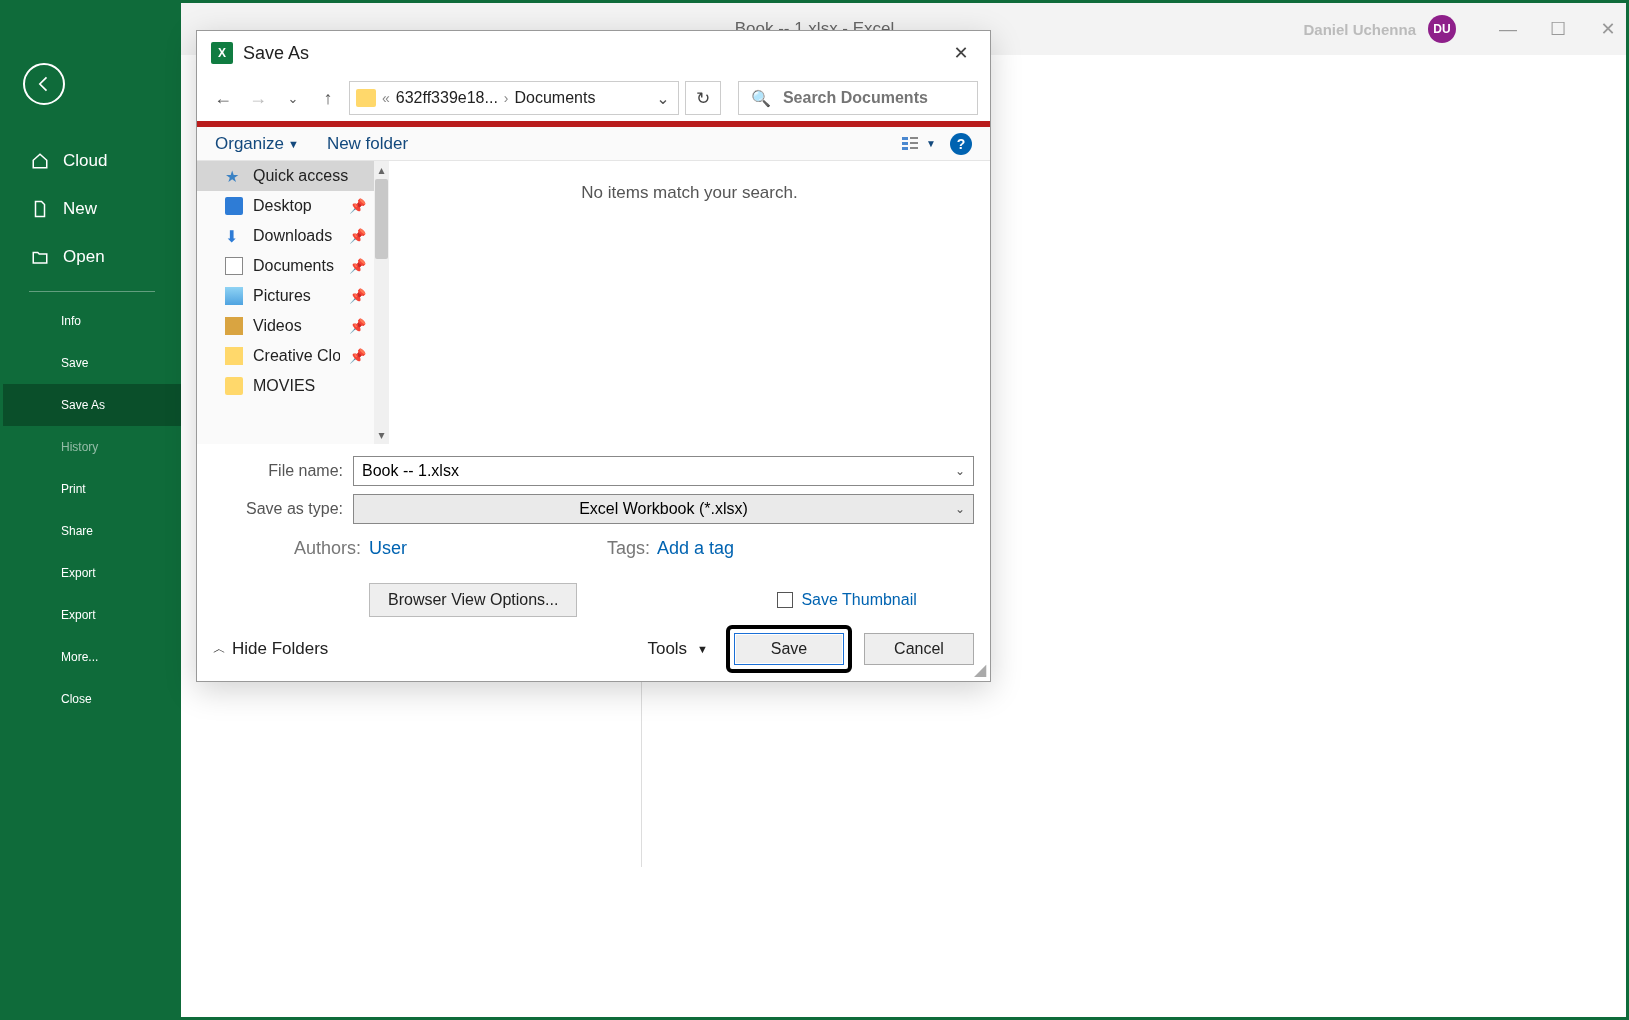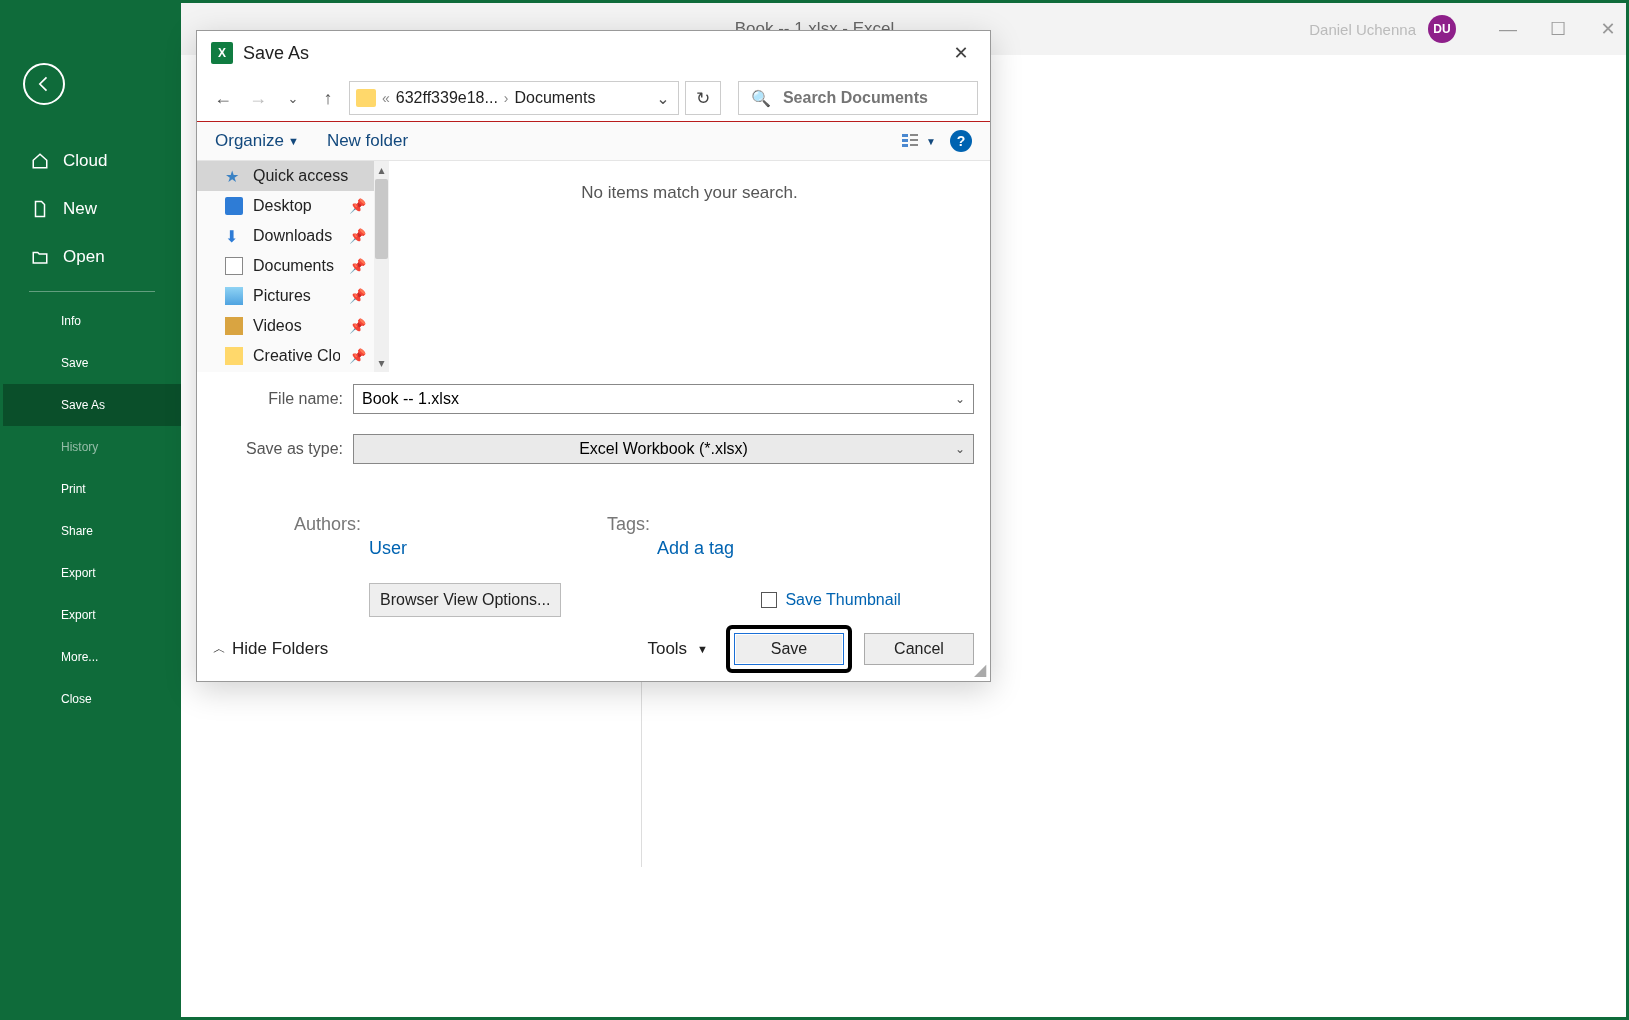--- a/index.html
+++ b/index.html
@@ -4,21 +4,21 @@
 <style>
 * { margin: 0; padding: 0; box-sizing: border-box; font-family: "Segoe UI", Arial, sans-serif; }
 body { width: 1629px; height: 1020px; overflow: hidden; background: #fff; position: relative; }
 
 .outer-border { position: absolute; inset: 0; border: 3px solid #0f6b3a; }
 
 
 .titlebar { position: absolute; left: 3px; right: 3px; top: 3px; height: 52px; background: #f3f3f3; display: flex; align-items: center; padding: 0 8px; }
 .title-center { position: absolute; left: 50%; transform: translateX(-50%); font-size: 17px; color: #666; }
 .title-right { margin-left: auto; display: flex; align-items: center; gap: 12px; }
-.user-name { color: #bbb; font-size: 15px; }
+.user-name { color: #bbb; font-size: 15px; font-weight: bold; }
 .avatar { width: 28px; height: 28px; border-radius: 50%; background: #8e1f8a; color: #fff; font-size: 12px; display: flex; align-items: center; justify-content: center; font-weight: 600; }
 .win-btns { display: flex; gap: 30px; margin-left: 30px; }
 .win-btn { width: 20px; height: 20px; display:flex; align-items:center; justify-content:center; color:#999; font-size:18px; }
 
 
 .sidebar { position:absolute; left:3px; top:3px; bottom:3px; width:178px; background:#0f6b3a; color:#fff; padding-top:60px; }
 .back-circle { width:42px; height:42px; border:2px solid #fff; border-radius:50%; margin-left:20px; display:flex; align-items:center; justify-content:center; cursor:pointer; }
 .back-circle svg { width:20px; height:20px; }
 .menu { margin-top:32px; display:flex; flex-direction:column; }
 .menu-item { display:flex; align-items:center; gap:14px; padding:14px 28px; font-size:17px; cursor:pointer; }
@@ -40,52 +40,52 @@
 .dlg-nav { height:46px; display:flex; align-items:center; padding:0 12px; gap:7px; }
 .nav-icon-btn { width:28px; height:32px; display:flex; align-items:center; justify-content:center; color:#555; cursor:pointer; font-size:18px;}
 .nav-icon-btn.disabled{color:#bbb;}
 .addr-bar { flex:0 0 330px; height:34px; border:1px solid #ccc; display:flex; align-items:center; padding:0 6px; gap:6px; font-size:16px; color:#222;}
 .addr-folder-icon{width:20px;height:18px;background:#ffd86b;border-radius:2px;}
 .addr-chev{color:#888;font-size:14px;}
 .addr-drop{width:18px;text-align:center;color:#555;}
 .refresh-btn{ width:36px; height:34px; border:1px solid #ccc; display:flex; align-items:center; justify-content:center; font-size:17px; color:#444; cursor:pointer; margin-left:-1px;}
 .search-box{ flex:1; height:34px; border:1px solid #ccc; display:flex; align-items:center; padding:0 12px; gap:12px; margin-left:10px;}
 .search-box input{ border:none; outline:none; font-size:16px; width:100%; color:#4d7c0f;font-weight:bold;}
-.toolbar-row{ height:40px; background:#fafafa; border-top:1px solid #b91c1c; border-bottom:1px solid #e5e5e5; display:flex; align-items:center; padding:0 18px;}
+.toolbar-row{ height:40px; background:#fafafa; border-top:6px solid #b91c1c; border-bottom:1px solid #e5e5e5; display:flex; align-items:center; padding:0 18px;}
 .tb-link{ color:#13497d; font-size:17px; cursor:pointer; display:flex; align-items:center; gap:4px;}
 .tb-spacer{flex:1;}
 .tb-iconbtn{width:28px;height:28px;display:flex;align-items:center;justify-content:center;cursor:pointer;}
 .help-circle{width:22px;height:22px;border-radius:50%;background:#0063b1;color:#fff;font-size:14px;display:flex;align-items:center;justify-content:center;font-weight:bold;}
 
 .browser-body{ flex:1; display:flex; min-height:0;}
 .nav-tree{ width:192px; background:#fafafa; position:relative; overflow:hidden;}
 .tree-scroll{width:15px; position:absolute; right:0; top:0; bottom:0; background:#f0f0f0;}
 .tree-thumb{position:absolute; right:1px; top:18px; width:13px; height:80px; background:#c8c8c8; border-radius:2px;}
 .tree-arrow{position:absolute;left:0;right:0;height:18px;display:flex;align-items:center;justify-content:center;color:#666;font-size:12px;}
 .tree-arrow.up{top:0;} .tree-arrow.down{bottom:0;}
 .tree-item{height:30px;display:flex;align-items:center;padding-left:28px;gap:10px;font-size:16px;color:#222;cursor:pointer;}
 .tree-item.sel{background:#d5d5d5;}
 .tree-item .pin{margin-left:auto; margin-right:22px; color:#888; font-size:14px;}
 .ti-icon{width:18px;height:18px;flex-shrink:0;}
 .file-pane{ flex:1; background:#fff; display:flex; align-items:flex-start; justify-content:center; padding-top:22px;}
 .empty-msg{ color:#555; font-size:17px;}
 
 .form-area{ padding:12px 16px 0 16px;}
-.form-row{ display:flex; align-items:center; margin-bottom:20px;}
+.form-row{ display:flex; align-items:center; margin-bottom:8px;}
 .form-label{ width:140px; text-align:right; padding-right:10px; font-size:16px; color:#555;}
 .combo{ flex:1; height:30px; border:1px solid #888; background:#fff; display:flex; align-items:center; padding:12px 8px; font-size:16px; color:#000; position:relative; cursor:pointer;}
 .combo.grey{background:#eaeaea;justify-content:center;}
 .combo .chev{position:absolute;right:8px;color:#555;font-size:12px;}
 .meta-row{display:flex; padding:6px 0 0 76px; font-size:18px;}
 .meta-label{color:#777; width:80px; text-align:right; padding-right:8px;}
-.meta-link{color:#0063b1; cursor:pointer;margin-top:48px;}
+.meta-link{color:#0063b1; cursor:pointer;}
 .meta-block{display:flex; align-items:center;}
 .meta-gap{width:200px;}
 .mid-row{display:flex; align-items:center; padding:24px 0 8px 156px; gap:200px;}
-.opt-btn{ height:34px; padding:0 10px; border:1px solid #bbb; background:#eee; font-size:16px; color:#222; cursor:pointer;}
+.opt-btn{ height:34px; padding:0 18px; border:1px solid #bbb; background:#eee; font-size:16px; color:#222; cursor:pointer;}
 .chk-row{display:flex;align-items:center;gap:8px;font-size:16px;color:#0063b1;}
 .chk-box{width:16px;height:16px;border:1px solid #555;background:#fff;}
 
 .dlg-footer{ height:56px; border-top:0; display:flex; align-items:center; padding:0 16px 8px 16px;}
 .hide-folders{display:flex;align-items:center;gap:6px;font-size:17px;color:#222;cursor:pointer;}
 .footer-spacer{flex:1;}
 .tools-drop{display:flex;align-items:center;gap:10px;font-size:17px;color:#222;cursor:pointer;margin-right:18px;}
 .btn{ width:110px; height:32px; border:1px solid #aaa; background:#eee; font-size:16px; color:#222; cursor:pointer;}
 .btn.primary{ border:1px solid #1a6fd6; box-shadow: inset 0 0 0 1px #fff; }
 .save-highlight{ padding:4px; border:4px solid #000; border-radius:6px; margin-right:12px;}

